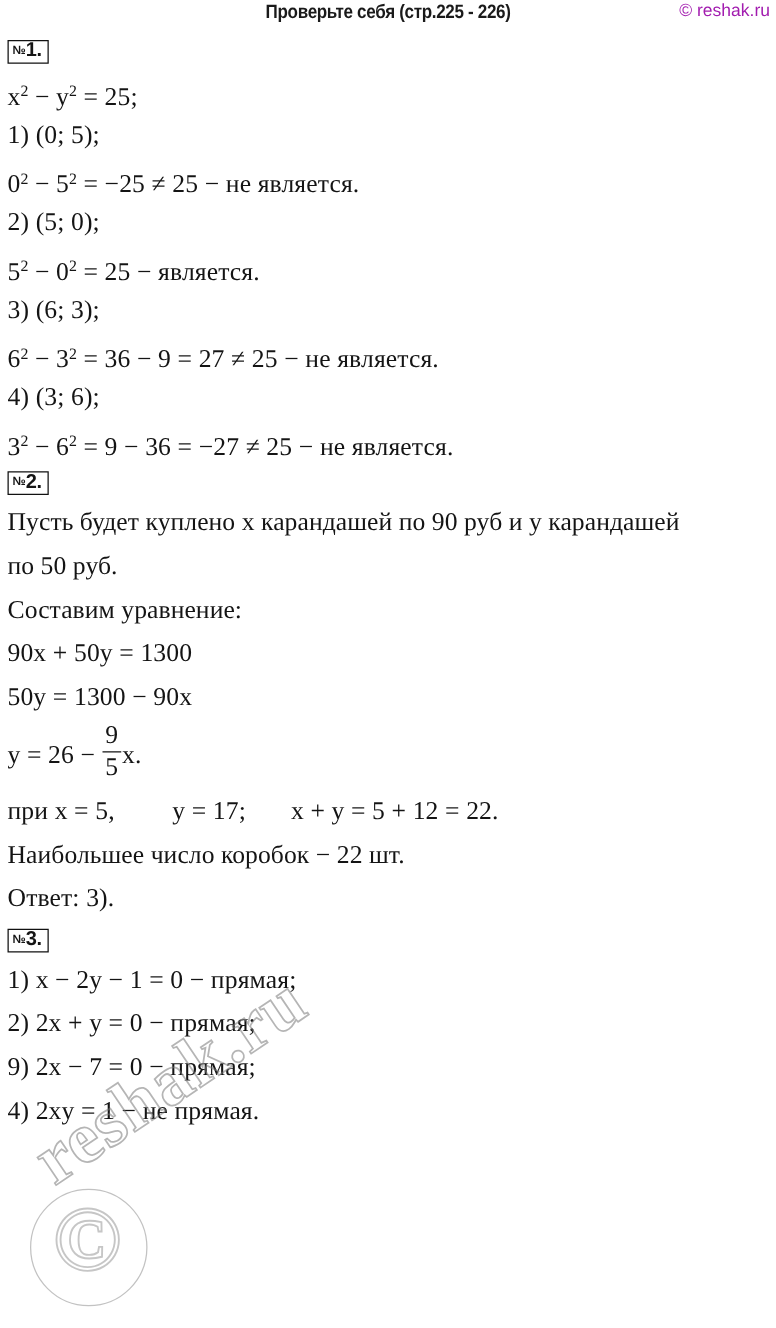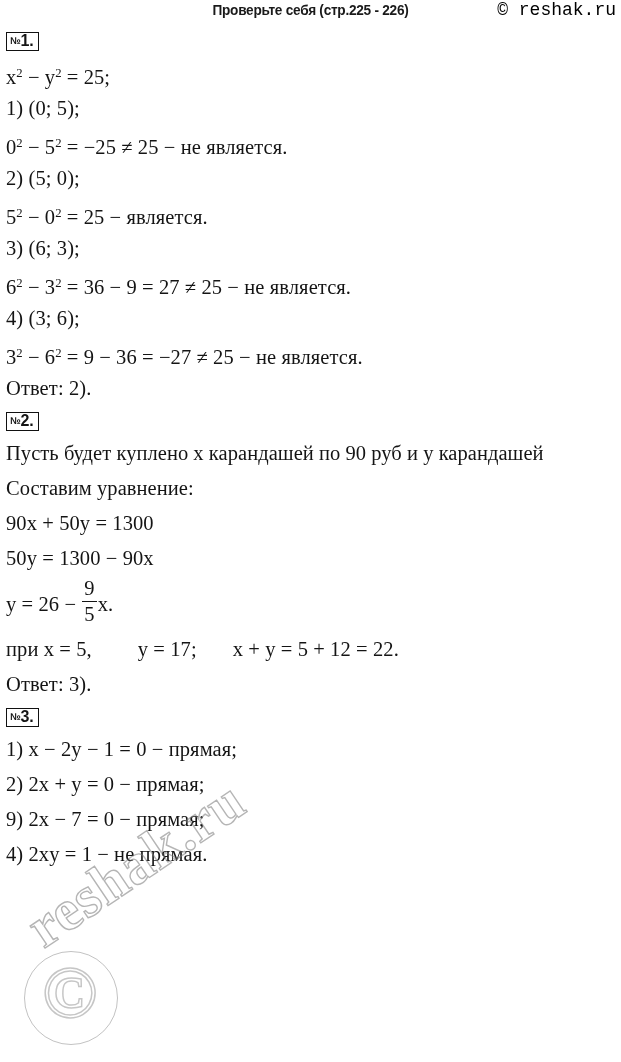--- a/index.html
+++ b/index.html
@@ -33,23 +33,23 @@
     font-size: 15.5px;
     letter-spacing: -0.3px;
     transform: scaleX(0.88);
     color: #1a1a1a;
     white-space: nowrap;
   }
   .header-copyright {
     position: absolute;
     right: 5px;
     top: 0px;
-    font-family: Liberation Mono, monospace;
-    font-size: 18px;
-    color: #000000;
+    font-family: Liberation Sans, sans-serif;
+    font-size: 14px;
+    color: #a21caf;
     white-space: nowrap;
   }
 
   
   .doc-body {
     position: relative;
     padding: 0 4px 0 6px;
   }
 
   
@@ -206,38 +206,39 @@
   <div class="line"><span>5</span><sup class="exp">2</sup><span> − 0</span><sup class="exp">2</sup><span> = 25 − является.</span></div>
 
   <div class="line">3) (6; 3);</div>
 
   <div class="line"><span>6</span><sup class="exp">2</sup><span> − 3</span><sup class="exp">2</sup><span> = 36 − 9 = 27 ≠ 25 − не является.</span></div>
 
   <div class="line">4) (3; 6);</div>
 
   <div class="line"><span>3</span><sup class="exp">2</sup><span> − 6</span><sup class="exp">2</sup><span> = 9 − 36 = −27 ≠ 25 − не является.</span></div>
 
-  <div class="line">Ответ: 2).</div>
 
   <div class="badge-row">
     <span class="task-badge">
       <span class="nb-hash">№</span><span class="nb-num">2.</span>
     </span>
   </div>
 
   <div class="line text">Пусть будет куплено x карандашей по 90 руб и y карандашей</div>
+  <div class="line text">по 50 руб.</div>
   <div class="line text">Составим уравнение:</div>
   <div class="line">90x + 50y = 1300</div>
   <div class="line">50y = 1300 − 90x</div>
 
   <div class="line frac-line"><span>y = 26 − </span><span class="frac"><span class="num">9</span><span class="bar"></span><span class="den">5</span></span><span>x.</span></div>
 
   <div class="line"><span>при x = 5,</span><span class="gap-a"></span><span>y = 17;</span><span class="gap-b"></span><span>x + y = 5 + 12 = 22.</span></div>
 
 
+  <div class="line text">Наибольшее число коробок − 22 шт.</div>
   <div class="line">Ответ: 3).</div>
 
   <div class="badge-row">
     <span class="task-badge">
       <span class="nb-hash">№</span><span class="nb-num">3.</span>
     </span>
   </div>
 
   <div class="line">1) x − 2y − 1 = 0 − прямая;</div>
   <div class="line">2) 2x + y = 0 − прямая;</div>

